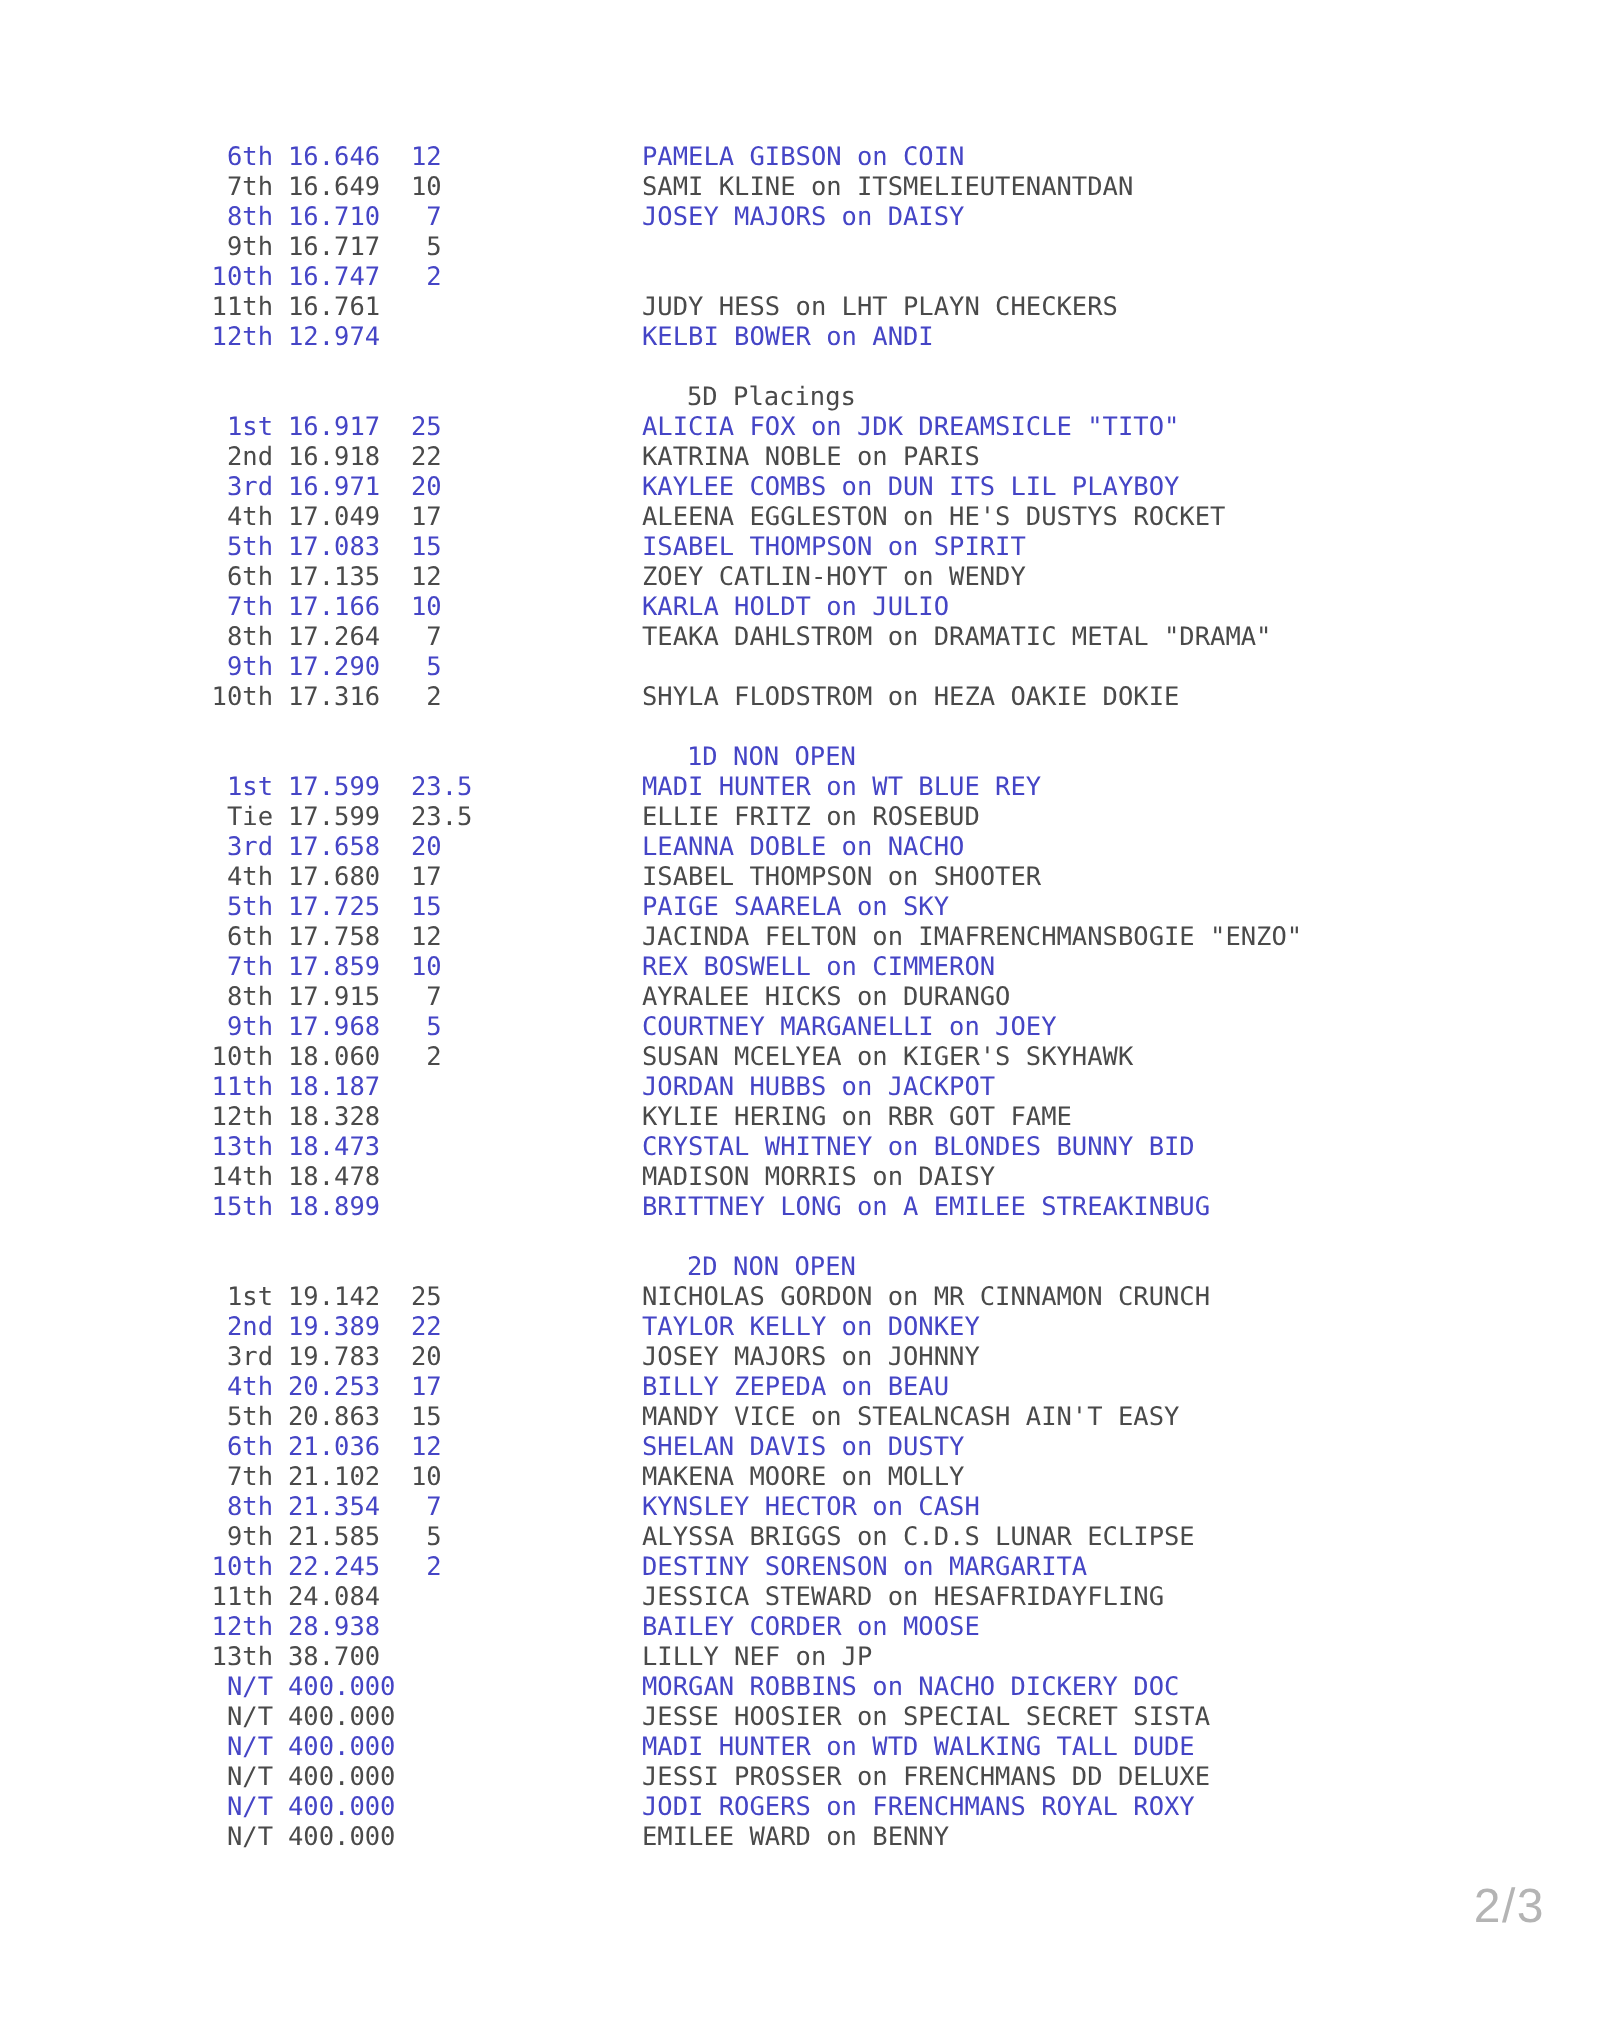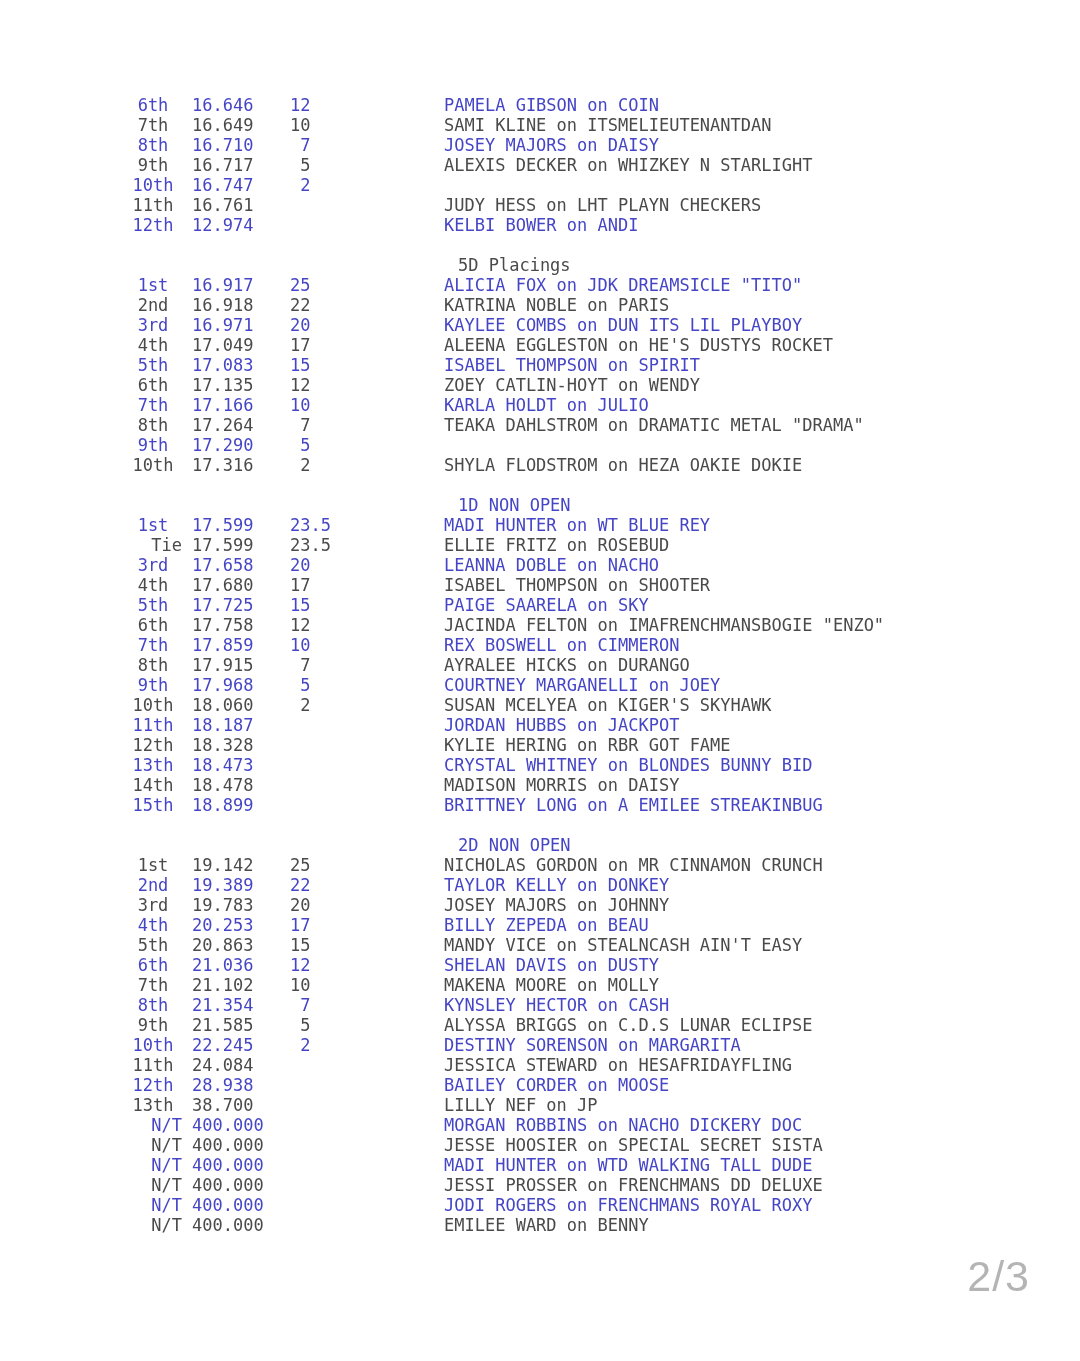--- a/index.html
+++ b/index.html
@@ -34,58 +34,57 @@
   .sec-title.linked { color: var(--blue); }
   .row {
     display: flex;
     white-space: pre;
     height: 20px;
   }
   .row.linked { color: var(--blue); }
   .place {
     display: inline-block;
     width: 58px;
-    text-align: center;
+    text-align: right;
   }
   .place.flag { text-align: right; }
   .time {
     display: inline-block;
     width: 82px;
     margin-left: 10px;
   }
   .points {
     display: inline-block;
     width: 46px;
-    margin-left: 16px;
   }
   .name {
     display: inline-block;
     margin-left: 108px;
   }
   .page-indicator {
     position: absolute;
     top: 1252px;
     right: 50px;
     font-family: "Liberation Sans", "DejaVu Sans", sans-serif;
-    font-size: 43px;
+    font-size: 32px;
     font-weight: 400;
     letter-spacing: 1px;
     color: var(--pgray);
   }
 </style>
 </head>
 <body style="background: rgb(255, 255, 255);">
 
 <div class="doc">
   <div id="sections">
       <div class="sec">
         <div class="row linked"><span class="place">6th</span><span class="time">16.646</span><span class="points">12</span><span class="name">PAMELA GIBSON on COIN</span></div>
         <div class="row"><span class="place">7th</span><span class="time">16.649</span><span class="points">10</span><span class="name">SAMI KLINE on ITSMELIEUTENANTDAN</span></div>
         <div class="row linked"><span class="place">8th</span><span class="time">16.710</span><span class="points"> 7</span><span class="name">JOSEY MAJORS on DAISY</span></div>
-        <div class="row"><span class="place">9th</span><span class="time">16.717</span><span class="points"> 5</span><span class="name">ALEXIS DECKER on WHIZKEY N STARLIGHT</span></div>
+        <div class="row"><span class="place">9th</span><span class="time">16.717</span><span class="points"> 5</span></div>
         <div class="row linked"><span class="place">10th</span><span class="time">16.747</span><span class="points"> 2</span></div>
         <div class="row"><span class="place">11th</span><span class="time">16.761</span><span class="points"></span><span class="name">JUDY HESS on LHT PLAYN CHECKERS</span></div>
         <div class="row linked"><span class="place">12th</span><span class="time">12.974</span><span class="points"></span><span class="name">KELBI BOWER on ANDI</span></div>
       </div>
       <div class="sec">
         <div class="sec-title">5D Placings</div>
         <div class="row linked"><span class="place">1st</span><span class="time">16.917</span><span class="points">25</span><span class="name">ALICIA FOX on JDK DREAMSICLE "TITO"</span></div>
         <div class="row"><span class="place">2nd</span><span class="time">16.918</span><span class="points">22</span><span class="name">KATRINA NOBLE on PARIS</span></div>
         <div class="row linked"><span class="place">3rd</span><span class="time">16.971</span><span class="points">20</span><span class="name">KAYLEE COMBS on DUN ITS LIL PLAYBOY</span></div>
         <div class="row"><span class="place">4th</span><span class="time">17.049</span><span class="points">17</span><span class="name">ALEENA EGGLESTON on HE'S DUSTYS ROCKET</span></div>

